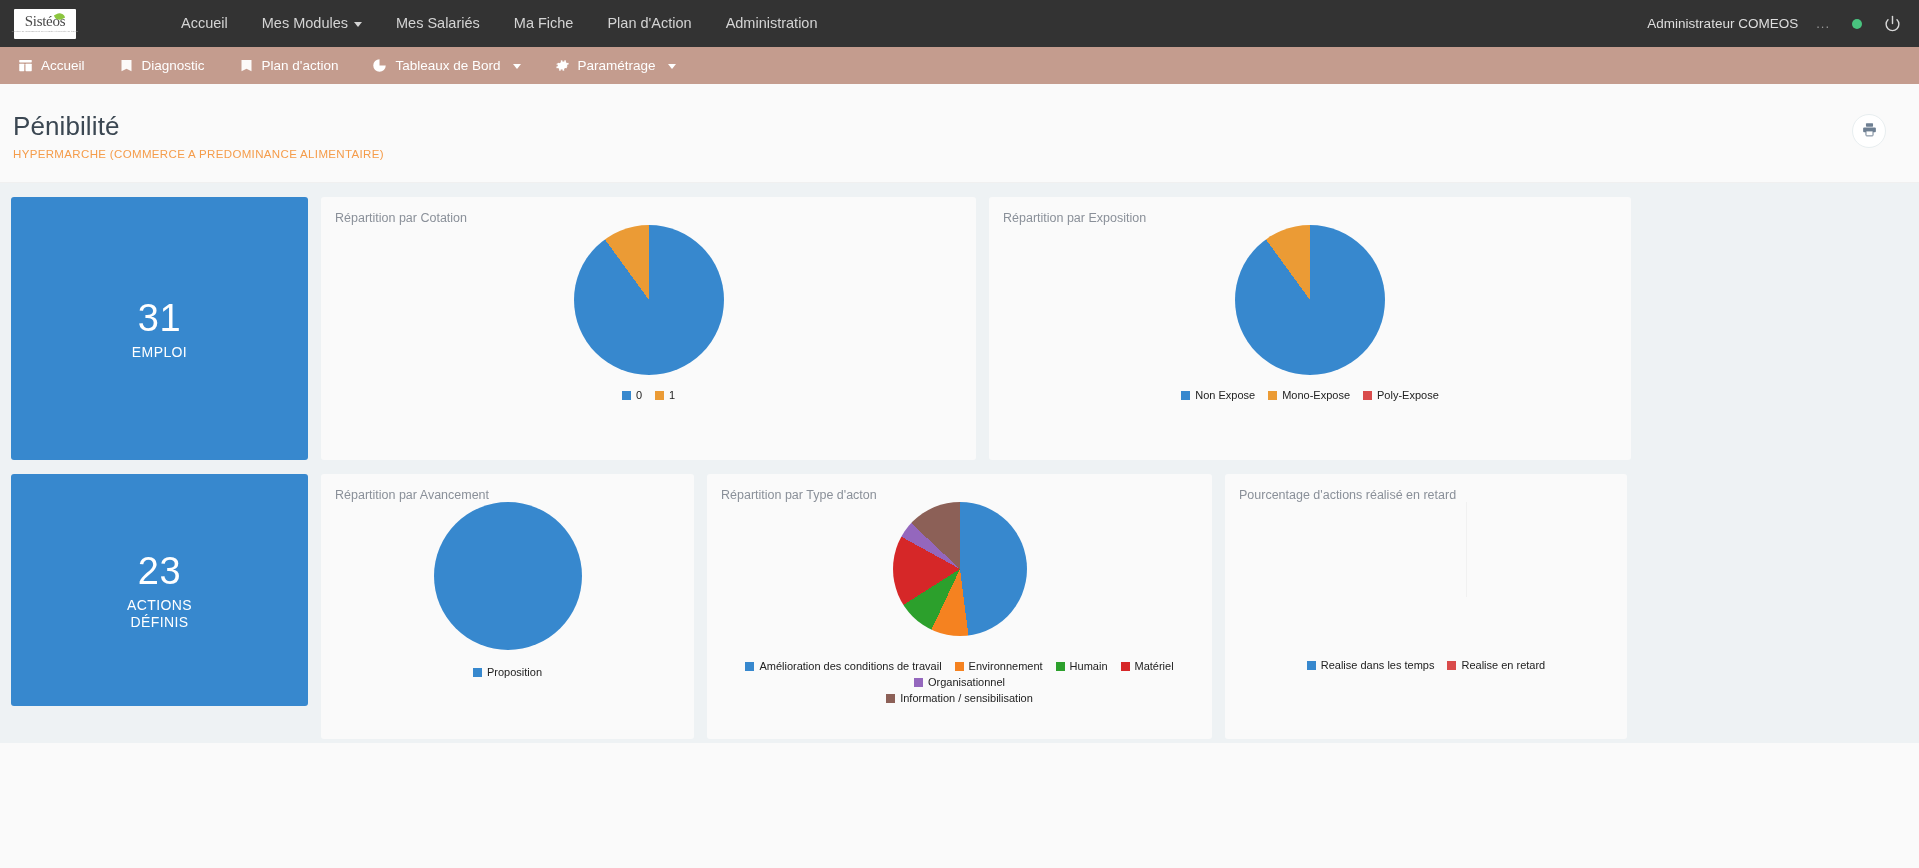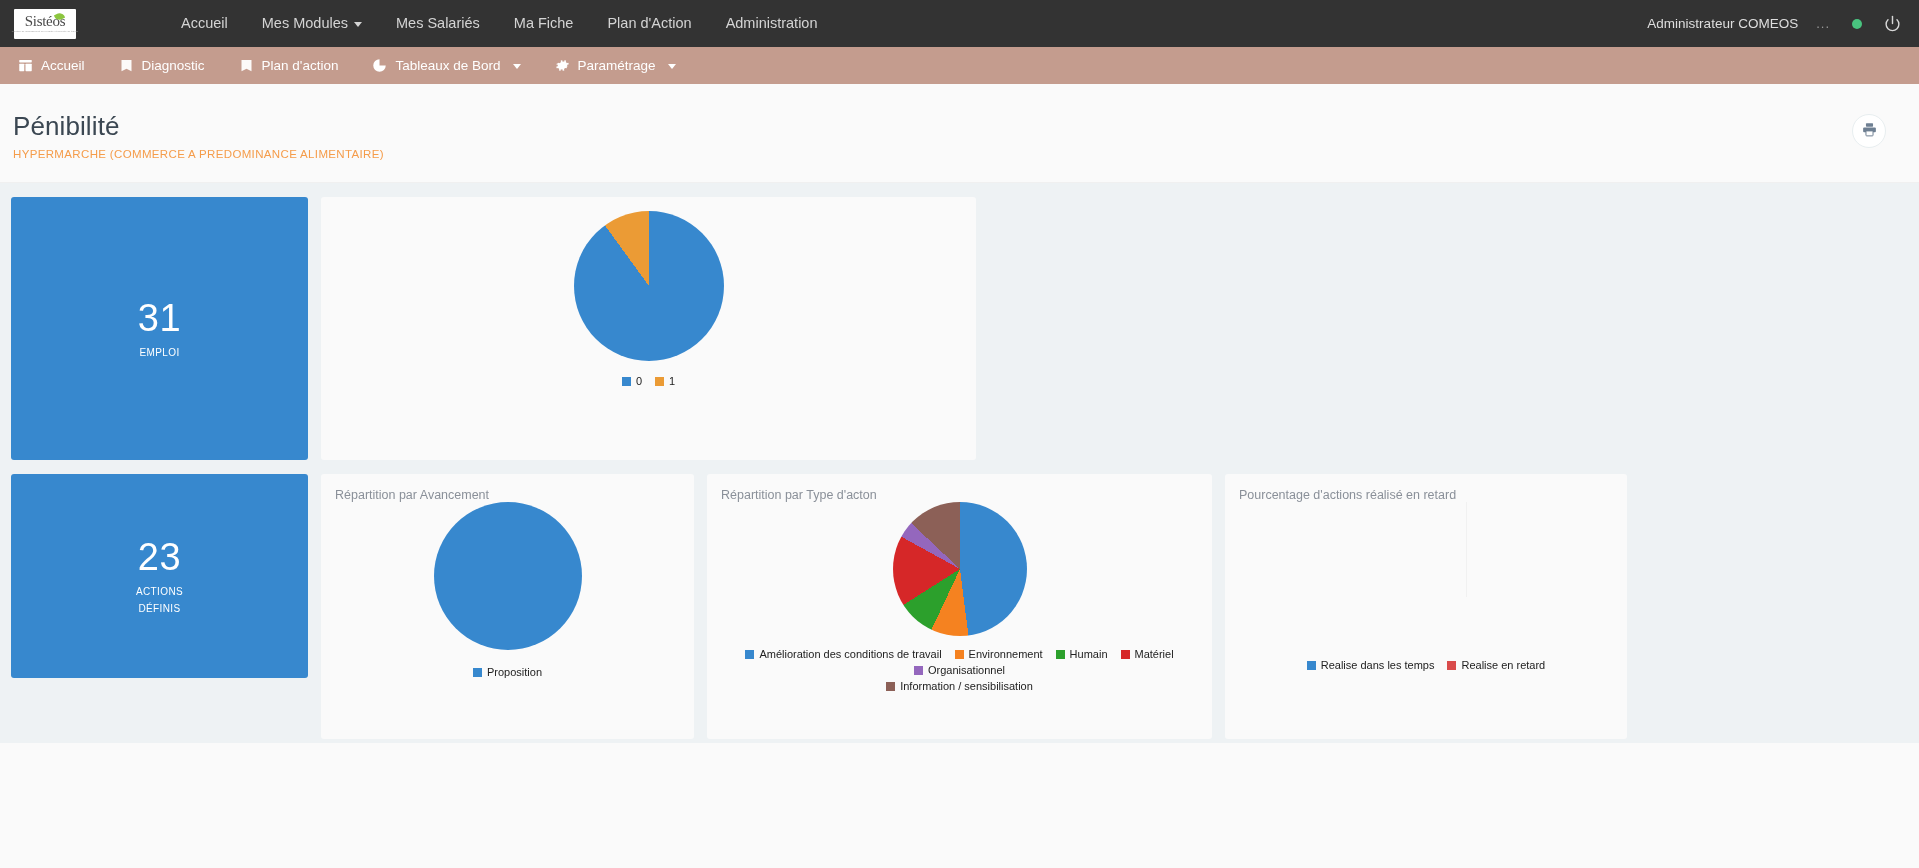--- a/index.html
+++ b/index.html
@@ -157,29 +157,29 @@
     min-width: 297px;
     background: #3788ce;
     border-radius: 3px;
     display: flex;
     flex-direction: column;
     align-items: center;
     justify-content: center;
     color: #ffffff;
   }
   .kpi-row1 { height: 263px; }
-  .kpi-row2 { height: 204px; }
+  .kpi-row2 { height: 232px; }
   .kpi-value {
     font-size: 38px;
     font-weight: 300;
     line-height: 44px;
     letter-spacing: 0.5px;
   }
   .kpi-label {
-    font-size: 10px;
+    font-size: 14px;
     line-height: 17px;
     text-align: center;
     letter-spacing: 0.4px;
     margin-top: 4px;
   }
 
   .chart-card {
     background: #fafafa;
     border-radius: 3px;
     position: relative;
@@ -349,37 +349,60 @@
 <div class="dash">
 
   <div class="row">
 
     <div class="kpi-card kpi-row1">
       <div class="kpi-value">31</div>
       <div class="kpi-label">EMPLOI</div>
     </div>
 
     <div class="chart-card c-cotation">
+      <div class="chart-title">Répartition par Cotation</div>
       <div class="chart-body">
         <div class="pie-wrap">
           <div class="pie" id="pie-cotation" style="width: 150px; height: 150px; background: conic-gradient(rgb(55, 136, 206) 0deg, rgb(55, 136, 206) 324deg, rgb(235, 155, 53) 324deg, rgb(235, 155, 53) 360deg);"></div>
         </div>
         <div class="legend" style="margin-top:14px;">
           <div class="legend-item">
             <span class="legend-swatch" style="background:#3788ce"></span>
             <span>0</span>
           </div>
           <div class="legend-item">
             <span class="legend-swatch" style="background:#eb9b35"></span>
             <span>1</span>
           </div>
         </div>
       </div>
     </div>
 
+    <div class="chart-card c-exposition">
+      <div class="chart-title">Répartition par Exposition</div>
+      <div class="chart-body">
+        <div class="pie-wrap">
+          <div class="pie" id="pie-exposition" style="width: 150px; height: 150px; background: conic-gradient(rgb(55, 136, 206) 0deg, rgb(55, 136, 206) 324deg, rgb(235, 155, 53) 324deg, rgb(235, 155, 53) 360deg);"></div>
+        </div>
+        <div class="legend" style="margin-top:14px;">
+          <div class="legend-item">
+            <span class="legend-swatch" style="background:#3788ce"></span>
+            <span>Non Expose</span>
+          </div>
+          <div class="legend-item">
+            <span class="legend-swatch" style="background:#eb9b35"></span>
+            <span>Mono-Expose</span>
+          </div>
+          <div class="legend-item">
+            <span class="legend-swatch" style="background:#d94b4b"></span>
+            <span>Poly-Expose</span>
+          </div>
+        </div>
+      </div>
+    </div>
   </div>
 
   <div class="row">
 
     <div class="kpi-card kpi-row2">
       <div class="kpi-value">23</div>
       <div class="kpi-label">
         <div>ACTIONS</div>
         <div>DÉFINIS</div>
       </div>
@@ -399,21 +422,21 @@
         </div>
       </div>
     </div>
 
     <div class="chart-card c-typeaction">
       <div class="chart-title">Répartition par Type d'acton</div>
       <div class="chart-body">
         <div class="pie-wrap">
           <div class="pie" id="pie-typeaction" style="width: 134px; height: 134px; background: conic-gradient(rgb(55, 136, 206) 0deg, rgb(55, 136, 206) 172.8deg, rgb(245, 130, 32) 172.8deg, rgb(245, 130, 32) 205.2deg, rgb(44, 160, 44) 205.2deg, rgb(44, 160, 44) 237.6deg, rgb(214, 39, 40) 237.6deg, rgb(214, 39, 40) 298.8deg, rgb(148, 103, 189) 298.8deg, rgb(148, 103, 189) 313.2deg, rgb(140, 96, 87) 313.2deg, rgb(140, 96, 87) 360deg);"></div>
         </div>
-        <div class="legend" style="margin-top:12px;max-width:490px;">
+        <div class="legend" style="margin-top:24px;max-width:490px;">
           <div class="legend-item">
             <span class="legend-swatch" style="background:#3788ce"></span>
             <span>Amélioration des conditions de travail</span>
           </div>
           <div class="legend-item">
             <span class="legend-swatch" style="background:#f58220"></span>
             <span>Environnement</span>
           </div>
           <div class="legend-item">
             <span class="legend-swatch" style="background:#2ca02c"></span>

